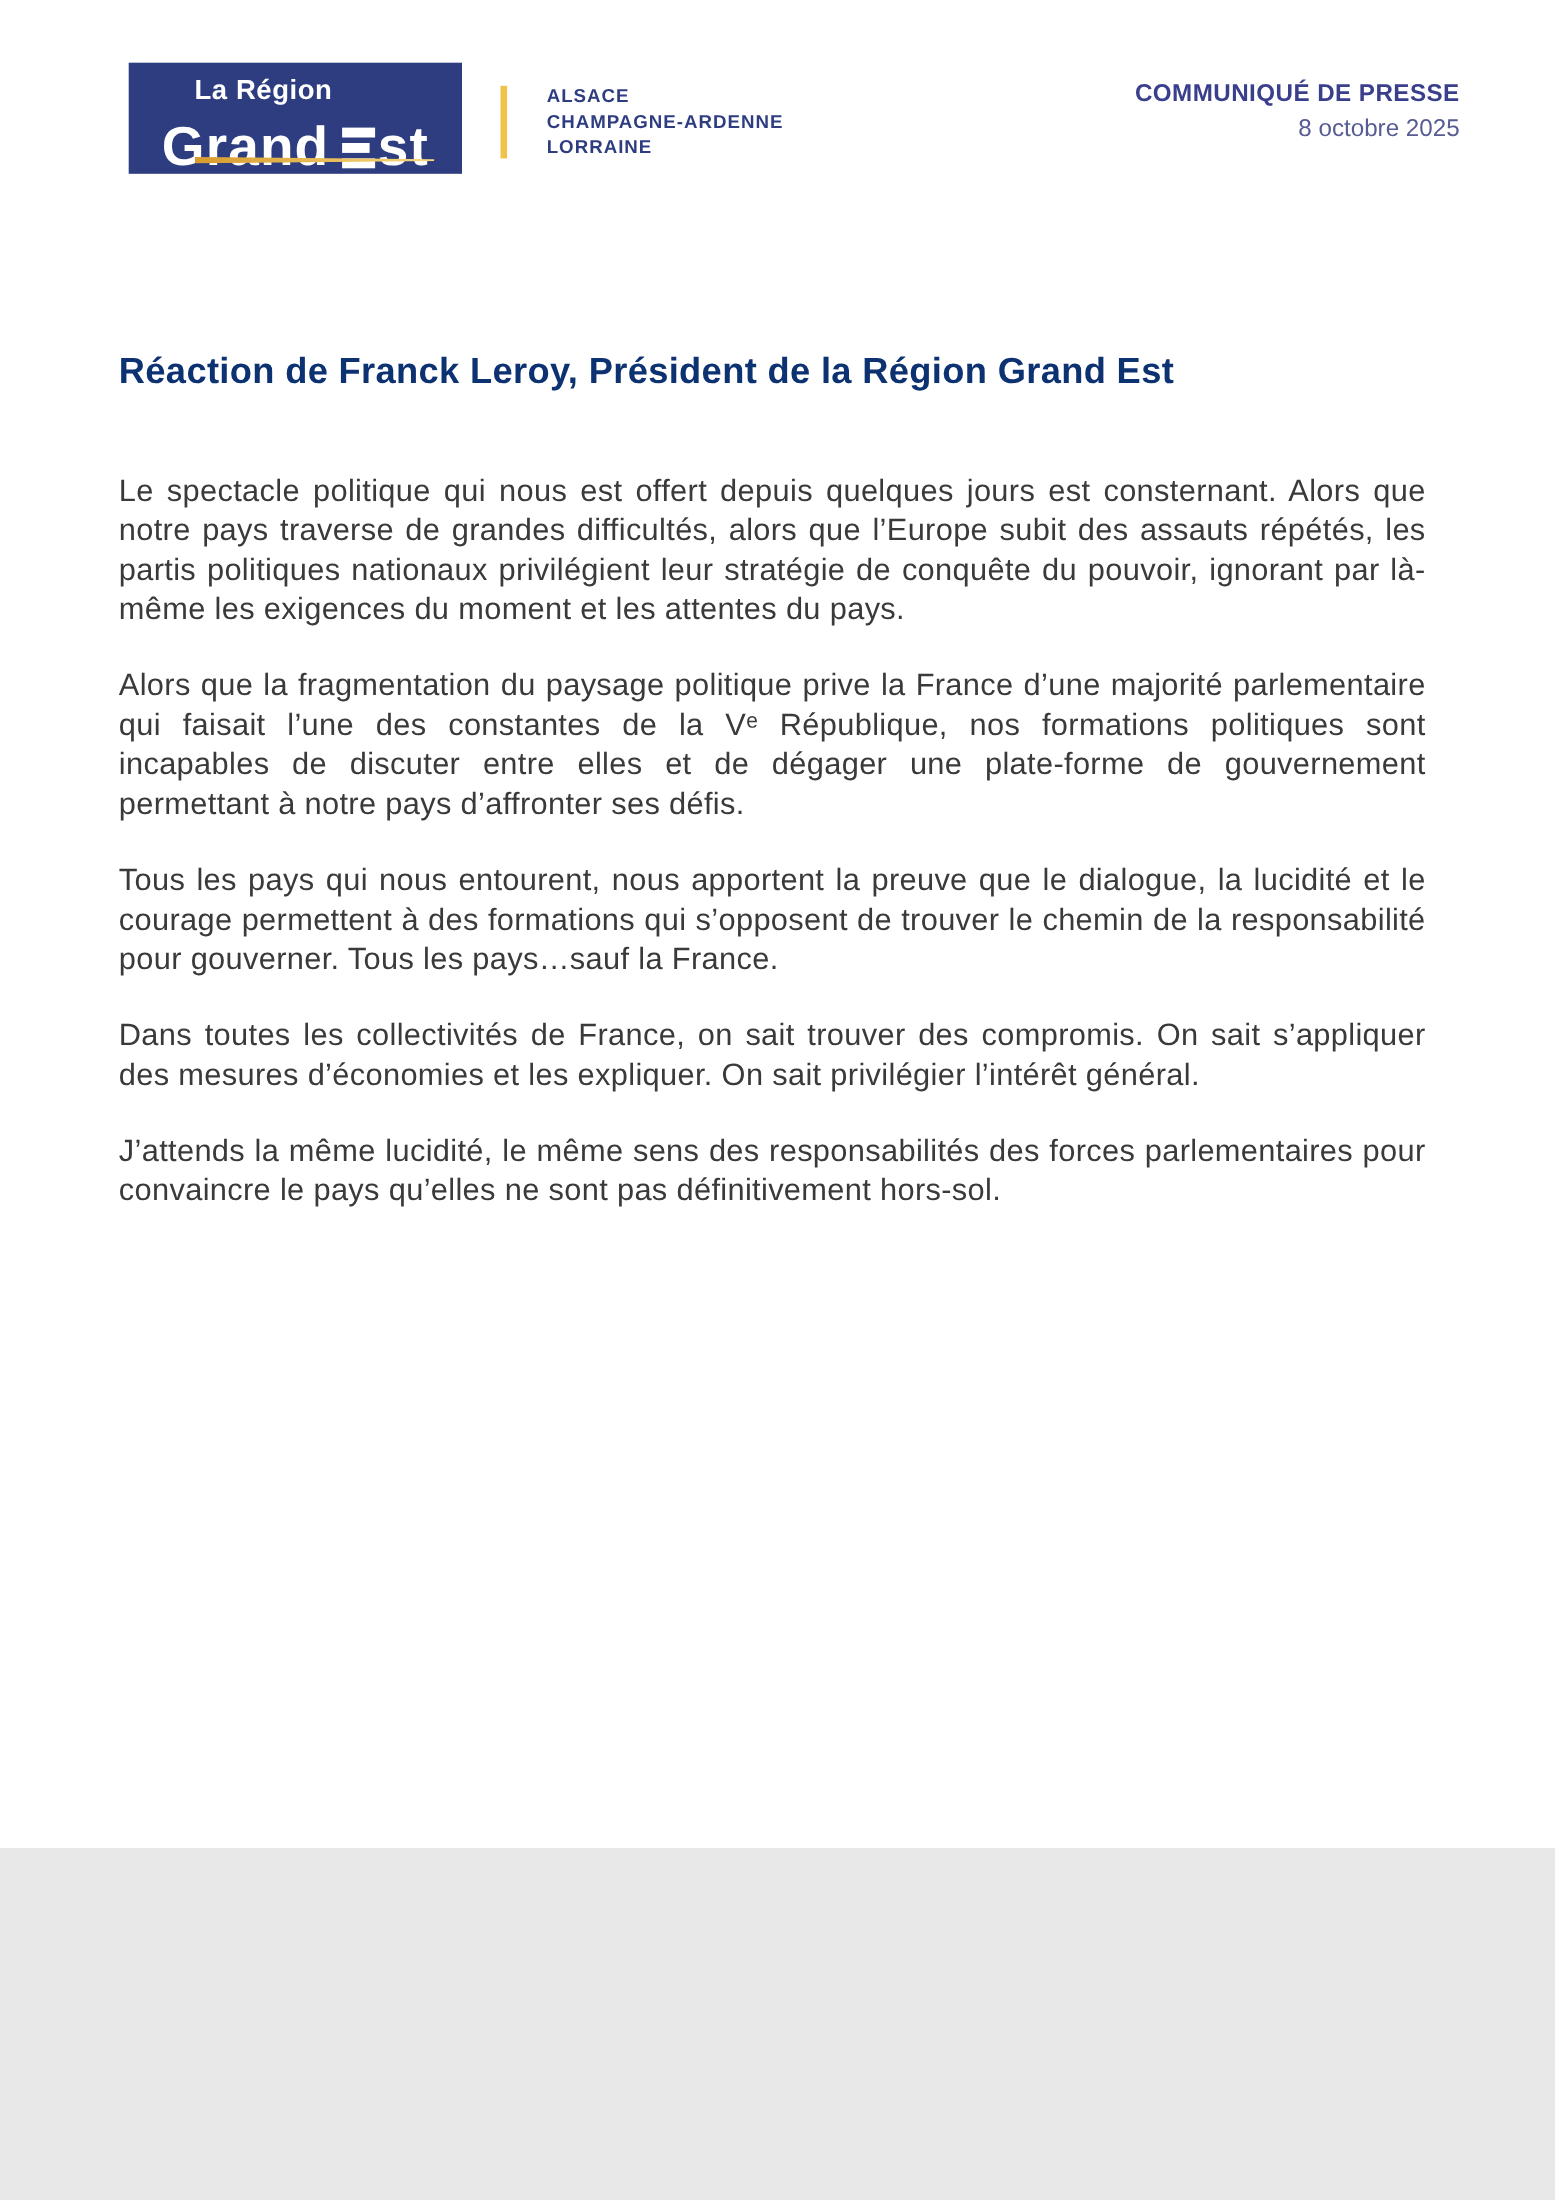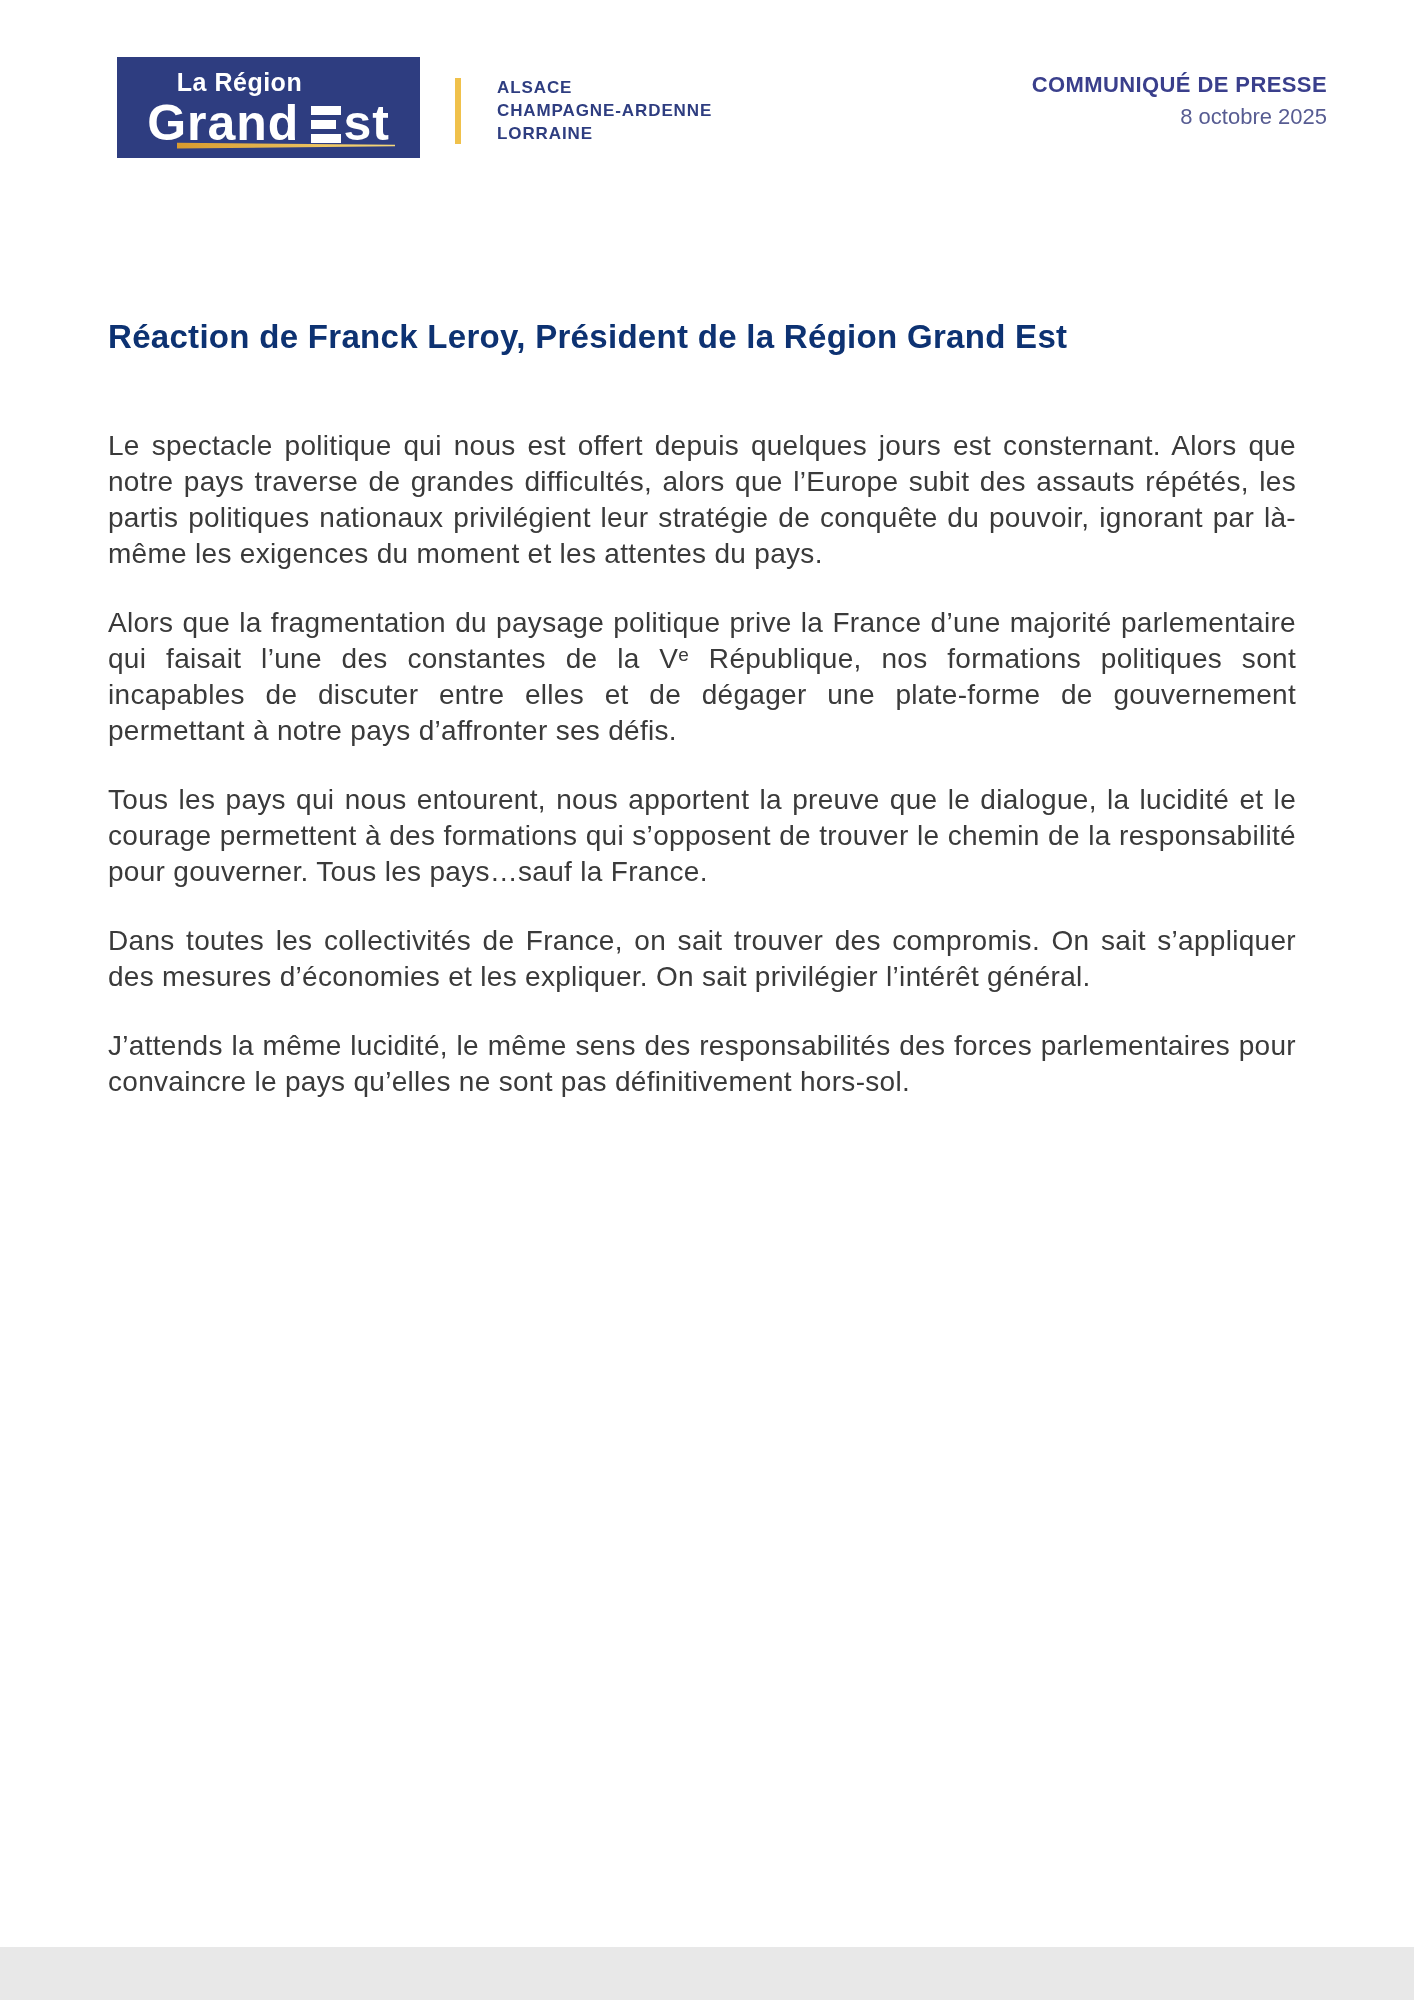--- a/index.html
+++ b/index.html
@@ -4,21 +4,21 @@
 <style>
   html, body {
     margin: 0;
     padding: 0;
     background: #e8e8e8;
     font-family: "Liberation Sans", sans-serif;
   }
   .page {
     position: relative;
     width: 1414px;
-    height: 1947px;
+    height: 1680px;
     margin: 0 auto;
     background: #ffffff;
     overflow: hidden;
   }
 
   
   .logo-box {
     position: absolute;
     left: 117px;
     top: 57px;
@@ -33,21 +33,21 @@
     text-align: center;
     padding-right: 58px;
     font-size: 25px;
     font-weight: 600;
     letter-spacing: 0.5px;
   }
   .logo-line2 {
     display: flex;
     align-items: center;
     justify-content: center;
-    margin-top: 1px;
+    margin-top: 11px;
     font-size: 50px;
     font-weight: 700;
     line-height: 1;
     letter-spacing: 1px;
   }
   .logo-e {
     display: inline-flex;
     flex-direction: column;
     justify-content: space-between;
     width: 30px;

